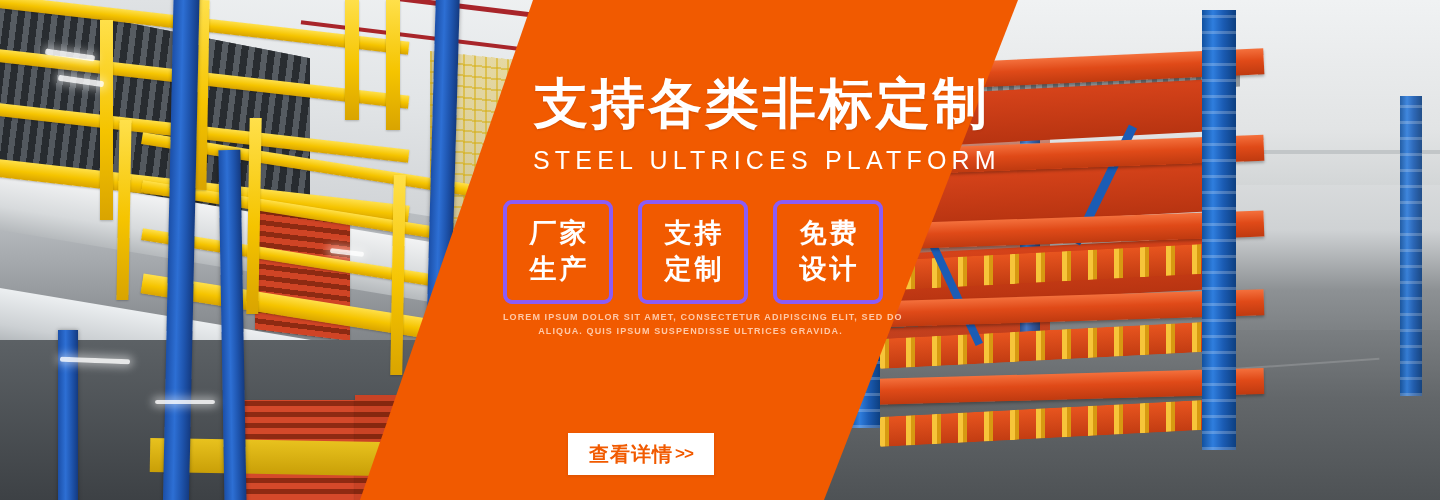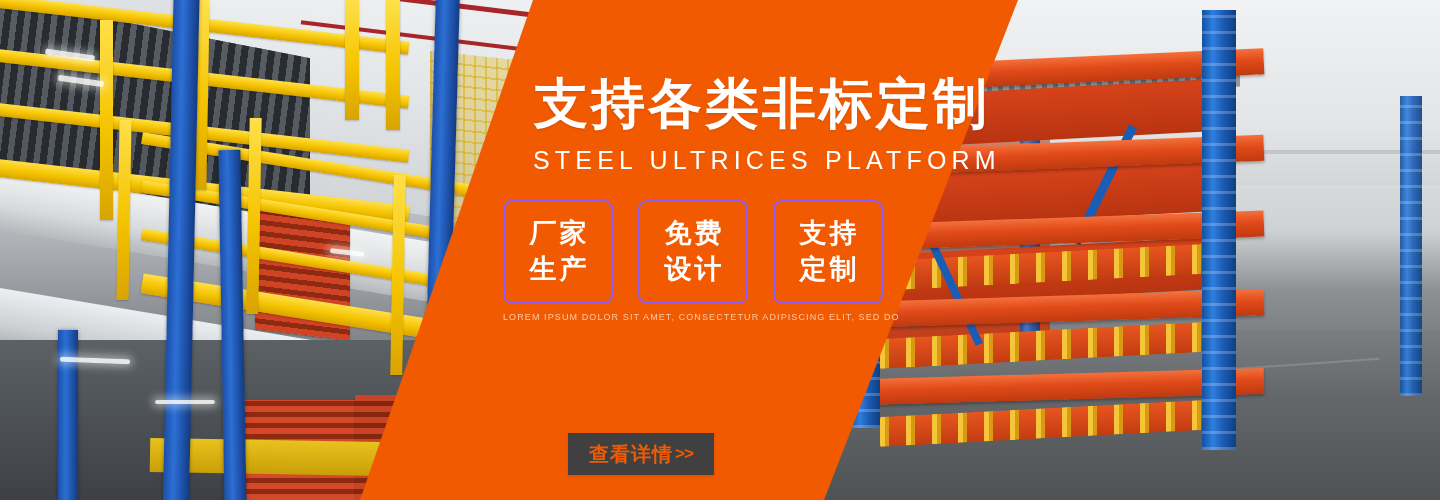--- a/index.html
+++ b/index.html
@@ -187,35 +187,35 @@
     letter-spacing:3px; line-height:1; white-space:nowrap;
     text-shadow:0 1px 2px rgba(120,40,0,.25);
   }
   .subhead {
     position:absolute; left:533px; top:146px;
     font-size:25px; color:#ffffff; letter-spacing:5.2px;
     white-space:nowrap; font-weight:400;
   }
   .feature-row { position:absolute; left:503px; top:200px; display:flex; gap:25px; }
   .feature-box {
-    width:110px; height:104px; border:2px solid #8b5cf6; border-radius:9px;
+    width:110px; height:104px; border:4px solid #8b5cf6; border-radius:9px;
     display:flex; flex-direction:column; align-items:center; justify-content:center;
     color:#ffffff; font-size:27px; font-weight:bold; line-height:1.32;
     letter-spacing:3px; text-indent:3px;
   }
   .feature-box span { display:block; }
   .fineprint {
     position:absolute; left:503px; top:310px; width:375px;
     text-align:center; color:#ffc9a8; font-size:9px;
     letter-spacing:1.1px; line-height:14px; white-space:nowrap;
   }
-  .fineprint .fp-line { display:block; }
+  .fineprint .fp-line { display:block;font-weight:bold; }
   .cta {
     position:absolute; left:568px; top:433px; width:146px; height:42px;
-    background:#404040; border:none; cursor:pointer;
+    background:#ffffff; border:none; cursor:pointer;
     display:flex; align-items:center; justify-content:center;
     color:#f15a00; font-size:20px; font-weight:bold; letter-spacing:1px;
     font-family:"Liberation Sans","DejaVu Sans",sans-serif;
     box-shadow:0 1px 3px rgba(120,40,0,.2);
   }
   .cta .chev { font-size:17px; font-weight:bold; margin-left:2px; letter-spacing:-1px; }
 </style>
 </head>
 <body>
 
@@ -296,31 +296,32 @@
     <div class="headline">支持各类非标定制</div>
 
     <div class="subhead">STEEL ULTRICES PLATFORM</div>
 
     <div class="feature-row">
       <div class="feature-box">
         <span>厂家</span>
         <span>生产</span>
       </div>
       <div class="feature-box">
+        <span>支持</span>
+        <span>定制</span>
+      </div>
+      <div class="feature-box">
         <span>免费</span>
         <span>设计</span>
       </div>
-      <div class="feature-box">
-        <span>支持</span>
-        <span>定制</span>
-      </div>
     </div>
 
     <div class="fineprint">
       <span class="fp-line">LOREM IPSUM DOLOR SIT AMET, CONSECTETUR ADIPISCING ELIT, SED DO</span>
+      <span class="fp-line">ALIQUA. QUIS IPSUM SUSPENDISSE ULTRICES GRAVIDA.</span>
     </div>
 
     <div class="cta">
       <span>查看详情</span>
       <span class="chev">&gt;&gt;</span>
     </div>
 
   </div>
 </div>
 

